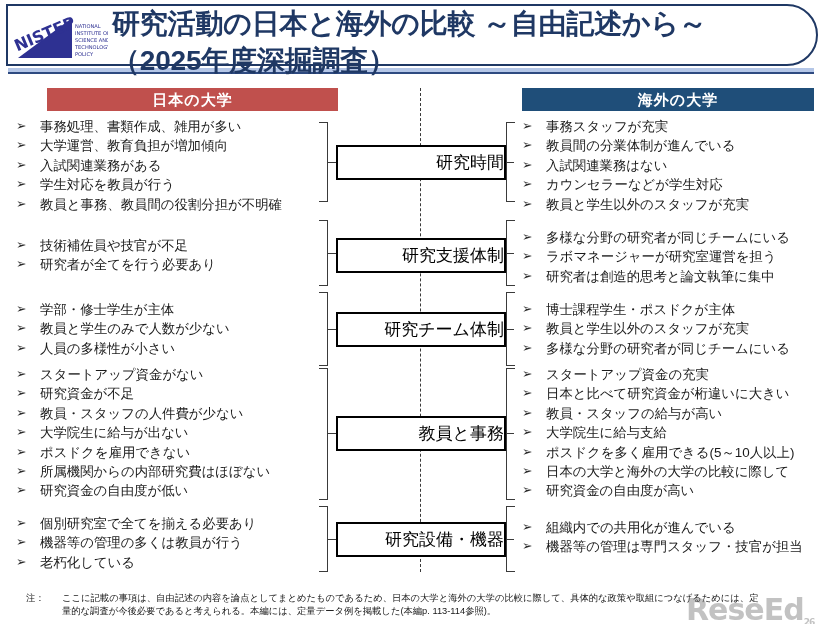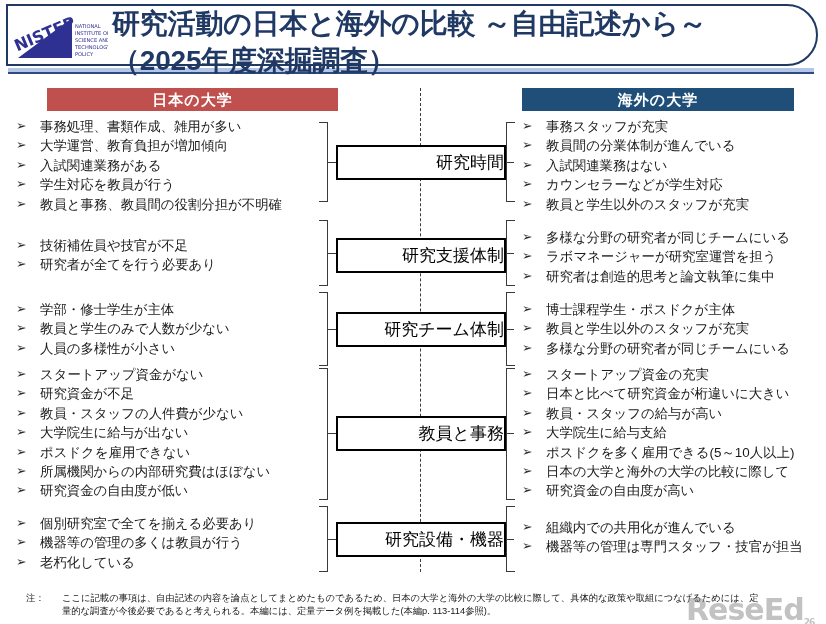--- a/index.html
+++ b/index.html
@@ -88,20 +88,21 @@
   }
   .col-head.jp {
     left: 47px;
     width: 291px;
     background: #c0504d;
   }
   .col-head.ov {
     left: 522px;
     width: 272px;
     background: #1f4e79;
+    padding-left: 20px;
   }
 
   
   .center-dash {
     position: absolute;
     left: 420px;
     top: 88px;
     width: 0;
     height: 484px;
     border-left: 1.6px dashed #3a3a3a;

